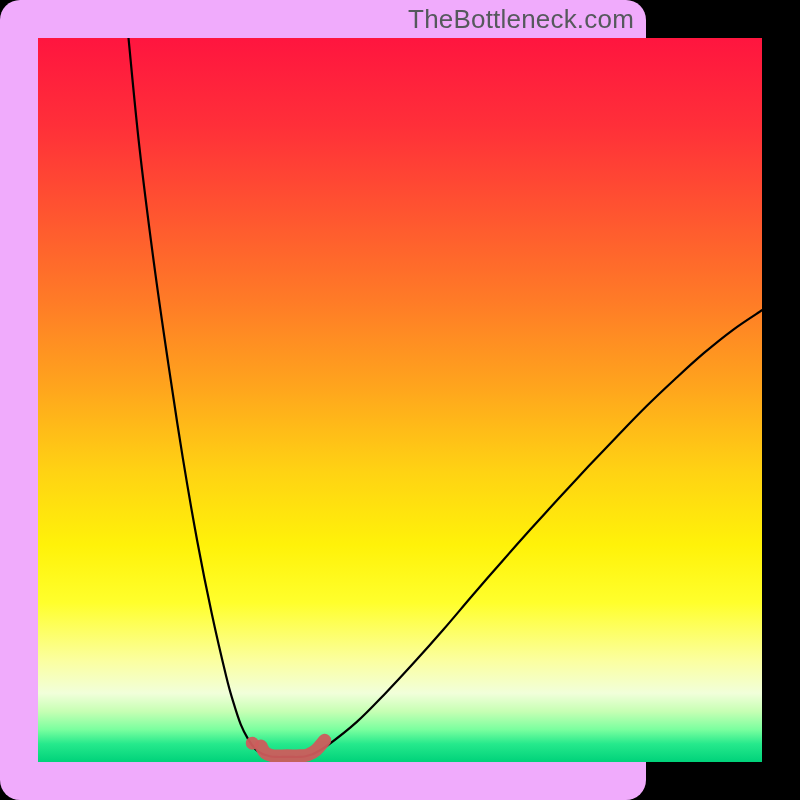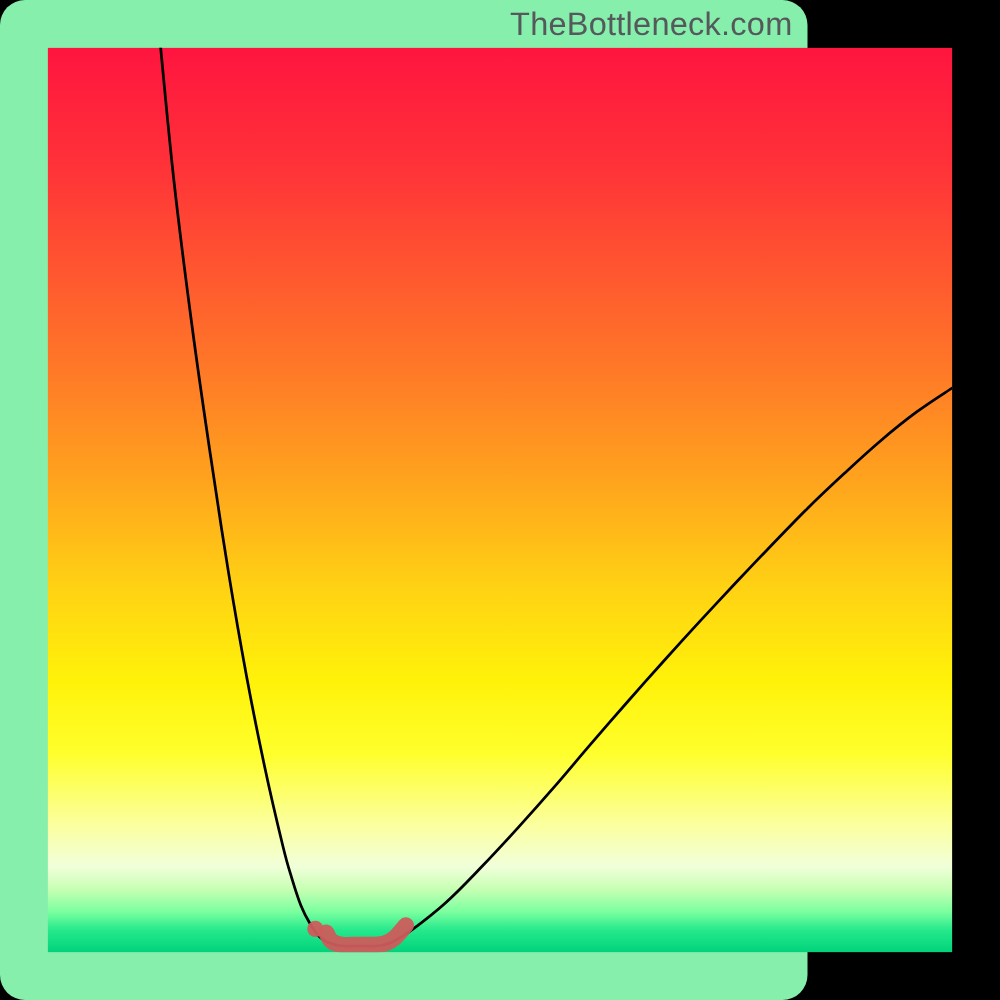--- a/index.html
+++ b/index.html
@@ -8,21 +8,21 @@
     width: 800px;
     height: 800px;
     background: #000;
     overflow: hidden;
     font-family: Arial, Helvetica, sans-serif;
   }
   .stage {
     position: relative;
     width: 646px;
     height: 800px;
-    background: #86efac;
+    background: #f0abfc;
     border-radius: 20px;
   }
   .watermark {
     position: absolute;
     top: 4px;
     right: 12px;
     color: #55595c;
     font-size: 26px;
     letter-spacing: 0.2px;
     font-weight: 400;

